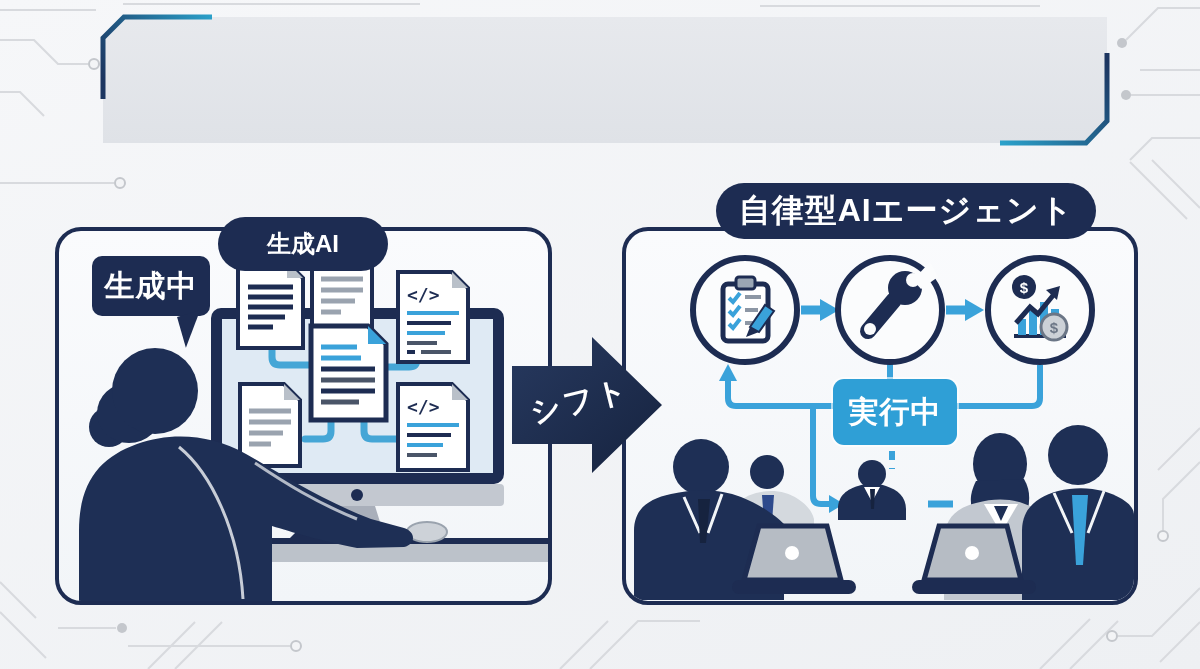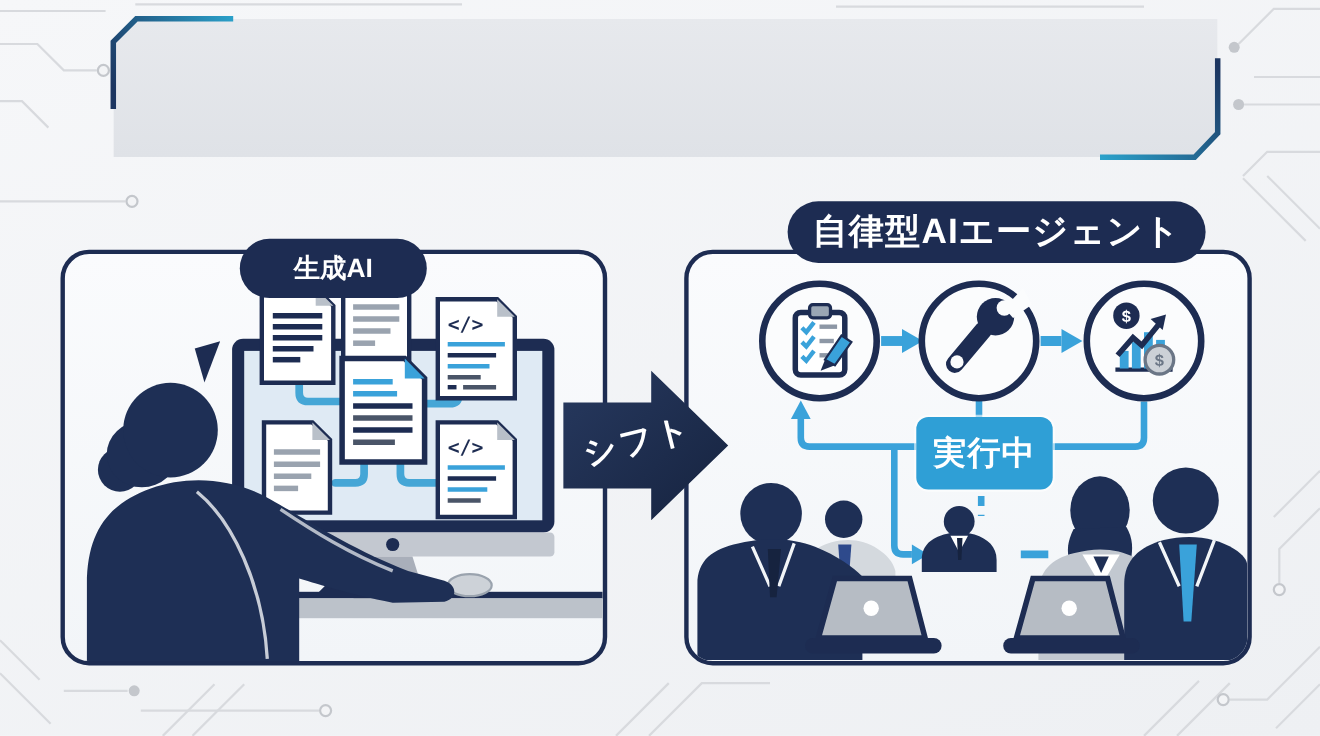--- a/index.html
+++ b/index.html
@@ -323,20 +323,21 @@
         <polygon points="313,295 381,295 395,349 298,349" fill="#b6bcc4" stroke="#1d2c52" stroke-width="5"></polygon>
         <circle cx="346" cy="322" r="7" fill="#ffffff"></circle>
         <rect x="286" y="349" width="124" height="14" rx="7" fill="#1d2c52"></rect>
       </g>
     </svg>
   </section>
 
   <div class="pill gen">生成AI</div>
   <div class="pill agent">自律型AIエージェント</div>
 
+  <div class="bubble">生成中</div>
   <div class="bubble-tail"></div>
 
   <div class="shift-wrap">
     <svg width="152" height="142" viewBox="0 0 152 142">
       <defs>
         <linearGradient id="shiftGrad" x1="0" y1="0" x2="1" y2="1">
           <stop offset="0" stop-color="#27395f"></stop>
             <stop offset="1" stop-color="#16233f"></stop>
         </linearGradient>
       </defs>

